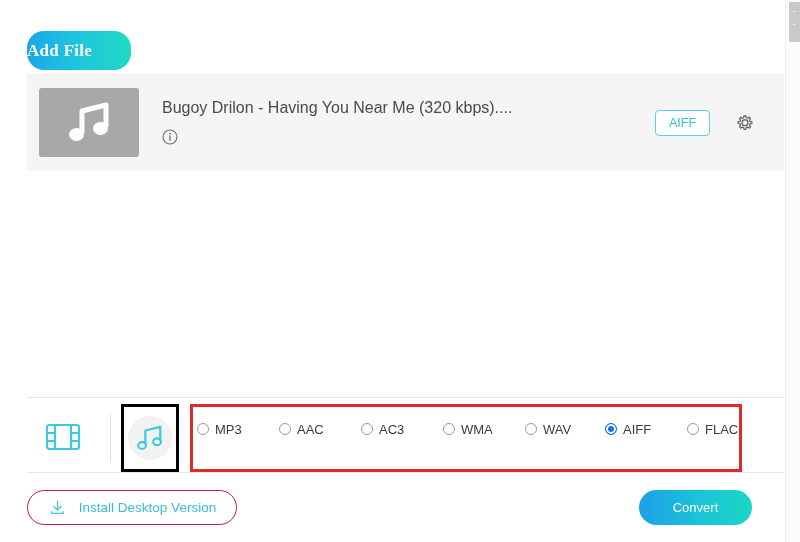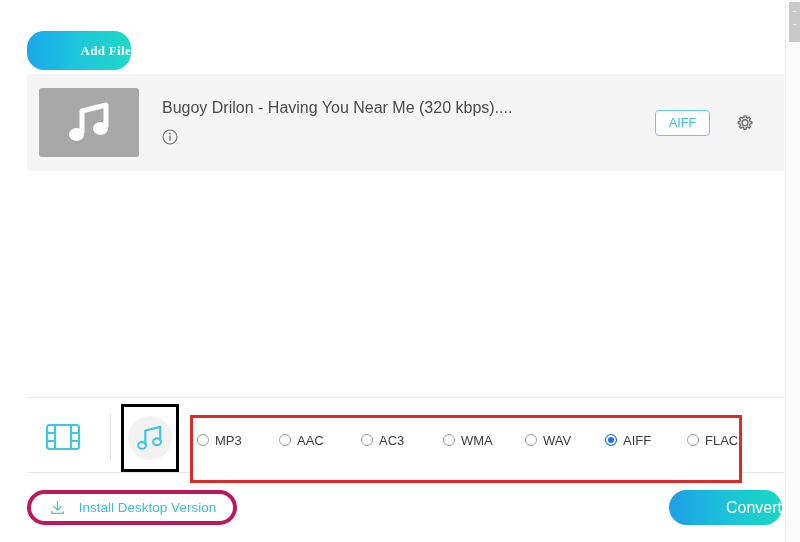--- a/index.html
+++ b/index.html
@@ -33,25 +33,25 @@
     background: #e8e8e8;
   }
 
   
   .addfile-btn {
     position: absolute; left: 27px; top: 31px;
     width: 104px; height: 39px;
     border: none; border-radius: 17px;
     background: linear-gradient(to right, #19a7e8 0%, #1ec6dd 48%, #1fd9c5 100%);
     color: #ffffff;
-    font-size: 13px; font-weight: bold;
+    font-size: 17px; font-weight: bold;
     font-family: "Liberation Serif", serif;
     letter-spacing: 0.3px;
     cursor: pointer;
-    display: flex; align-items: center; justify-content: flex-end;
+    display: flex; align-items: center; justify-content: flex-start;
   }
 
   
   .file-row {
     position: absolute; left: 27px; top: 74px;
     width: 757px; height: 97px;
     background: #f5f5f5;
     display: flex; align-items: center;
   }
   .file-thumb {
@@ -119,21 +119,21 @@
     display: flex; align-items: center; justify-content: center;
     cursor: pointer;
   }
   .tab-audio-circle {
     width: 44px; height: 44px; border-radius: 50%;
     background: #f2f2f2;
     display: flex; align-items: center; justify-content: center;
   }
 
   .fmt-box {
-    position: absolute; left: 190px; top: 415px;
+    position: absolute; left: 190px; top: 404px;
     width: 552px; height: 68px;
     border: 3px solid #dc2b28;
     background: #ffffff;
     padding-left: 20px;
   }
   .fmt-grid {
     position: absolute; left: 0; top: 0;
     width: 100%; height: 100%;
     padding: 9px 0 0 4px;
   }
@@ -153,37 +153,37 @@
   .radio.checked {
     border: 1px solid #1a73e8;
     background: #1a73e8;
     box-shadow: inset 0 0 0 2px #ffffff;
   }
 
   
   .install-btn {
     position: absolute; left: 27px; top: 490px;
     width: 210px; height: 35px;
-    border: 4px solid #be185d;
+    border: 1px solid #be185d;
     border-radius: 18px;
     background: #ffffff;
     color: #3bbdd4;
     font-size: 13.5px;
     display: flex; align-items: center; justify-content: center;
     gap: 12px;
     cursor: pointer;
   }
   .convert-btn {
-    position: absolute; left: 669px; top: 490px;
+    position: absolute; left: 639px; top: 490px;
     width: 113px; height: 35px;
     border: none; border-radius: 18px;
     background: linear-gradient(to right, #1e9fe6 0%, #1bc5d8 55%, #1ad7c3 100%);
     color: #ffffff;
-    font-size: 16px;
-    display: flex; align-items: center; justify-content: flex-end;
+    font-size: 13px;
+    display: flex; align-items: center; justify-content: center;
     cursor: pointer;
   }
 </style>
 </head>
 <body>
 
 <div class="app">
 
   <button class="addfile-btn">
     <span>Add File</span>

